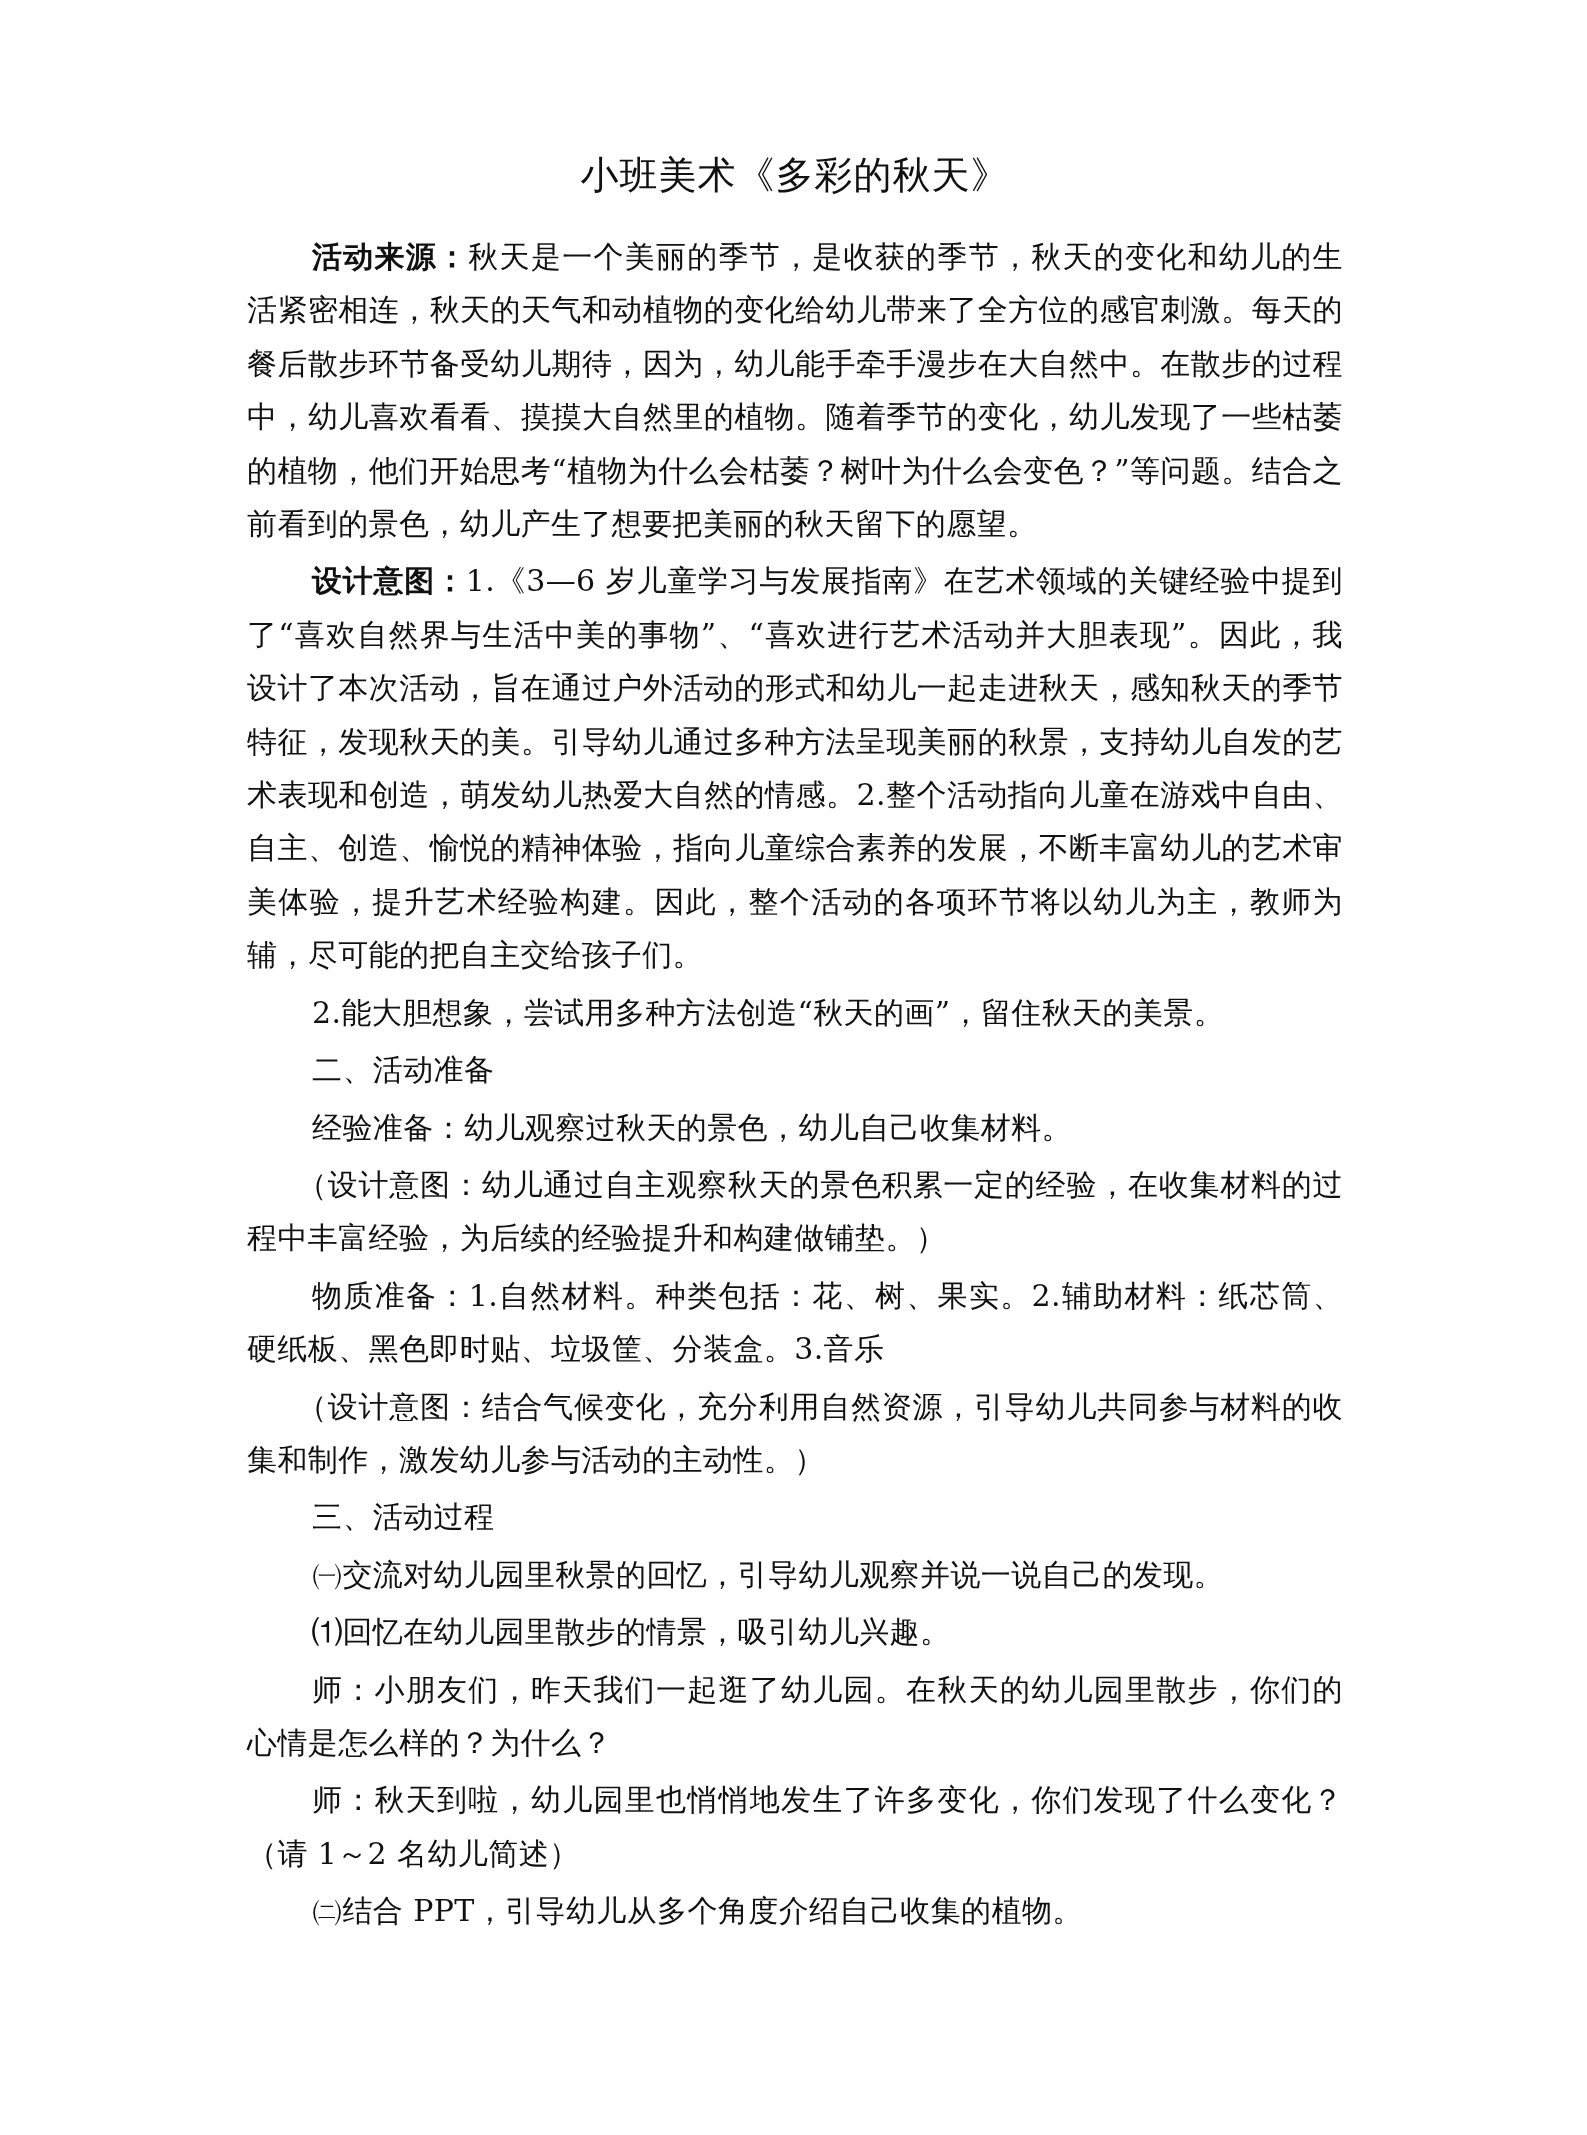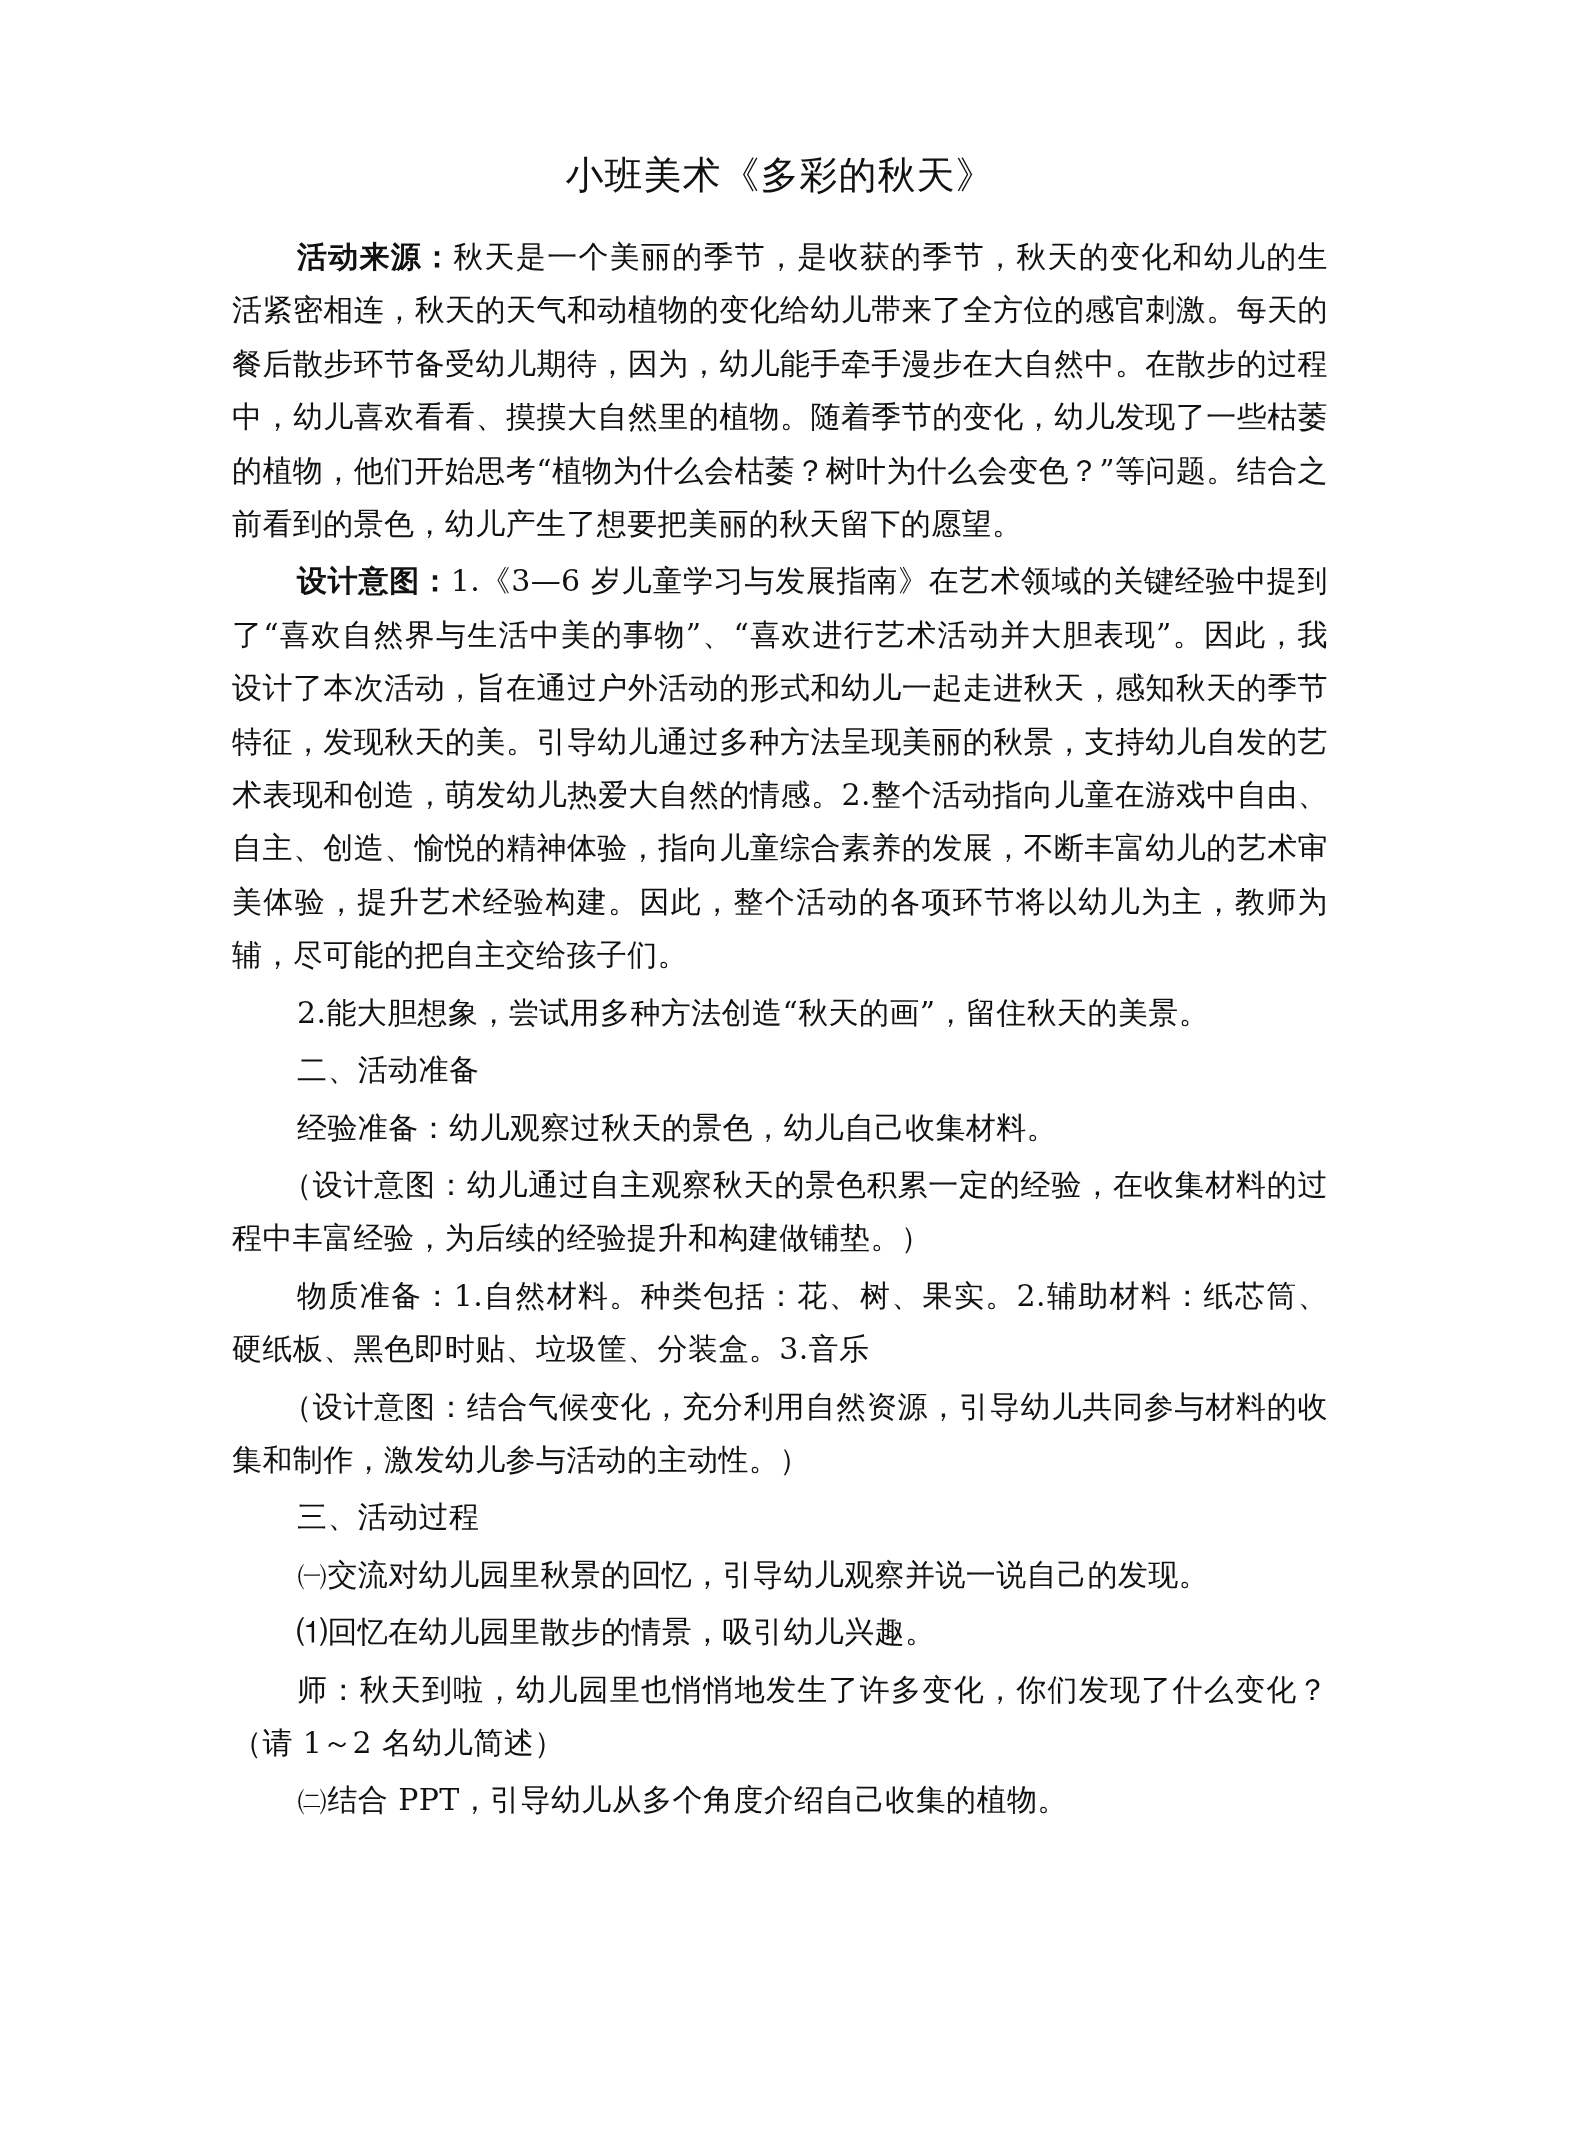--- a/index.html
+++ b/index.html
@@ -10,21 +10,21 @@
     body {
       width: 1587px;
       height: 2135px;
       position: relative;
       overflow: hidden;
       font-family: "DejaVu Serif", "Liberation Serif", serif;
       color: #111111;
     }
     .page {
       position: absolute;
-      left: 228px;
+      left: 243px;
       top: 150px;
       width: 1104px;
     }
     .title {
       text-align: center;
       font-family: "DejaVu Sans", "Liberation Sans", sans-serif;
       font-size: 38px;
       line-height: 50px;
       height: 60px;
       margin: 0 0 20px 0;
@@ -58,16 +58,17 @@
 
   <p class="p indent">二、活动准备</p>
   <p class="p indent">经验准备：幼儿观察过秋天的景色，幼儿自己收集材料。</p>
   <p class="p indent-sm">（设计意图：幼儿通过自主观察秋天的景色积累一定的经验，在收集材料的过程中丰富经验，为后续的经验提升和构建做铺垫。）</p>
   <p class="p indent">物质准备：1.自然材料。种类包括：花、树、果实。2.辅助材料：纸芯筒、硬纸板、黑色即时贴、垃圾筐、分装盒。3.音乐</p>
   <p class="p indent-sm">（设计意图：结合气候变化，充分利用自然资源，引导幼儿共同参与材料的收集和制作，激发幼儿参与活动的主动性。）</p>
 
   <p class="p indent">三、活动过程</p>
   <p class="p indent">㈠交流对幼儿园里秋景的回忆，引导幼儿观察并说一说自己的发现。</p>
   <p class="p indent">⑴回忆在幼儿园里散步的情景，吸引幼儿兴趣。</p>
+  <p class="p indent">师：小朋友们，昨天我们一起逛了幼儿园。在秋天的幼儿园里散步，你们的心情是怎么样的？为什么？</p>
   <p class="p indent"><span>师：秋天到啦，幼儿园里也悄悄地发生了许多变化，你们发现了什么变化？</span><span>（请 1～2 名幼儿简述）</span></p>
   <p class="p indent">㈡结合 PPT，引导幼儿从多个角度介绍自己收集的植物。</p>
 
 </div>
 
 </body></html>

